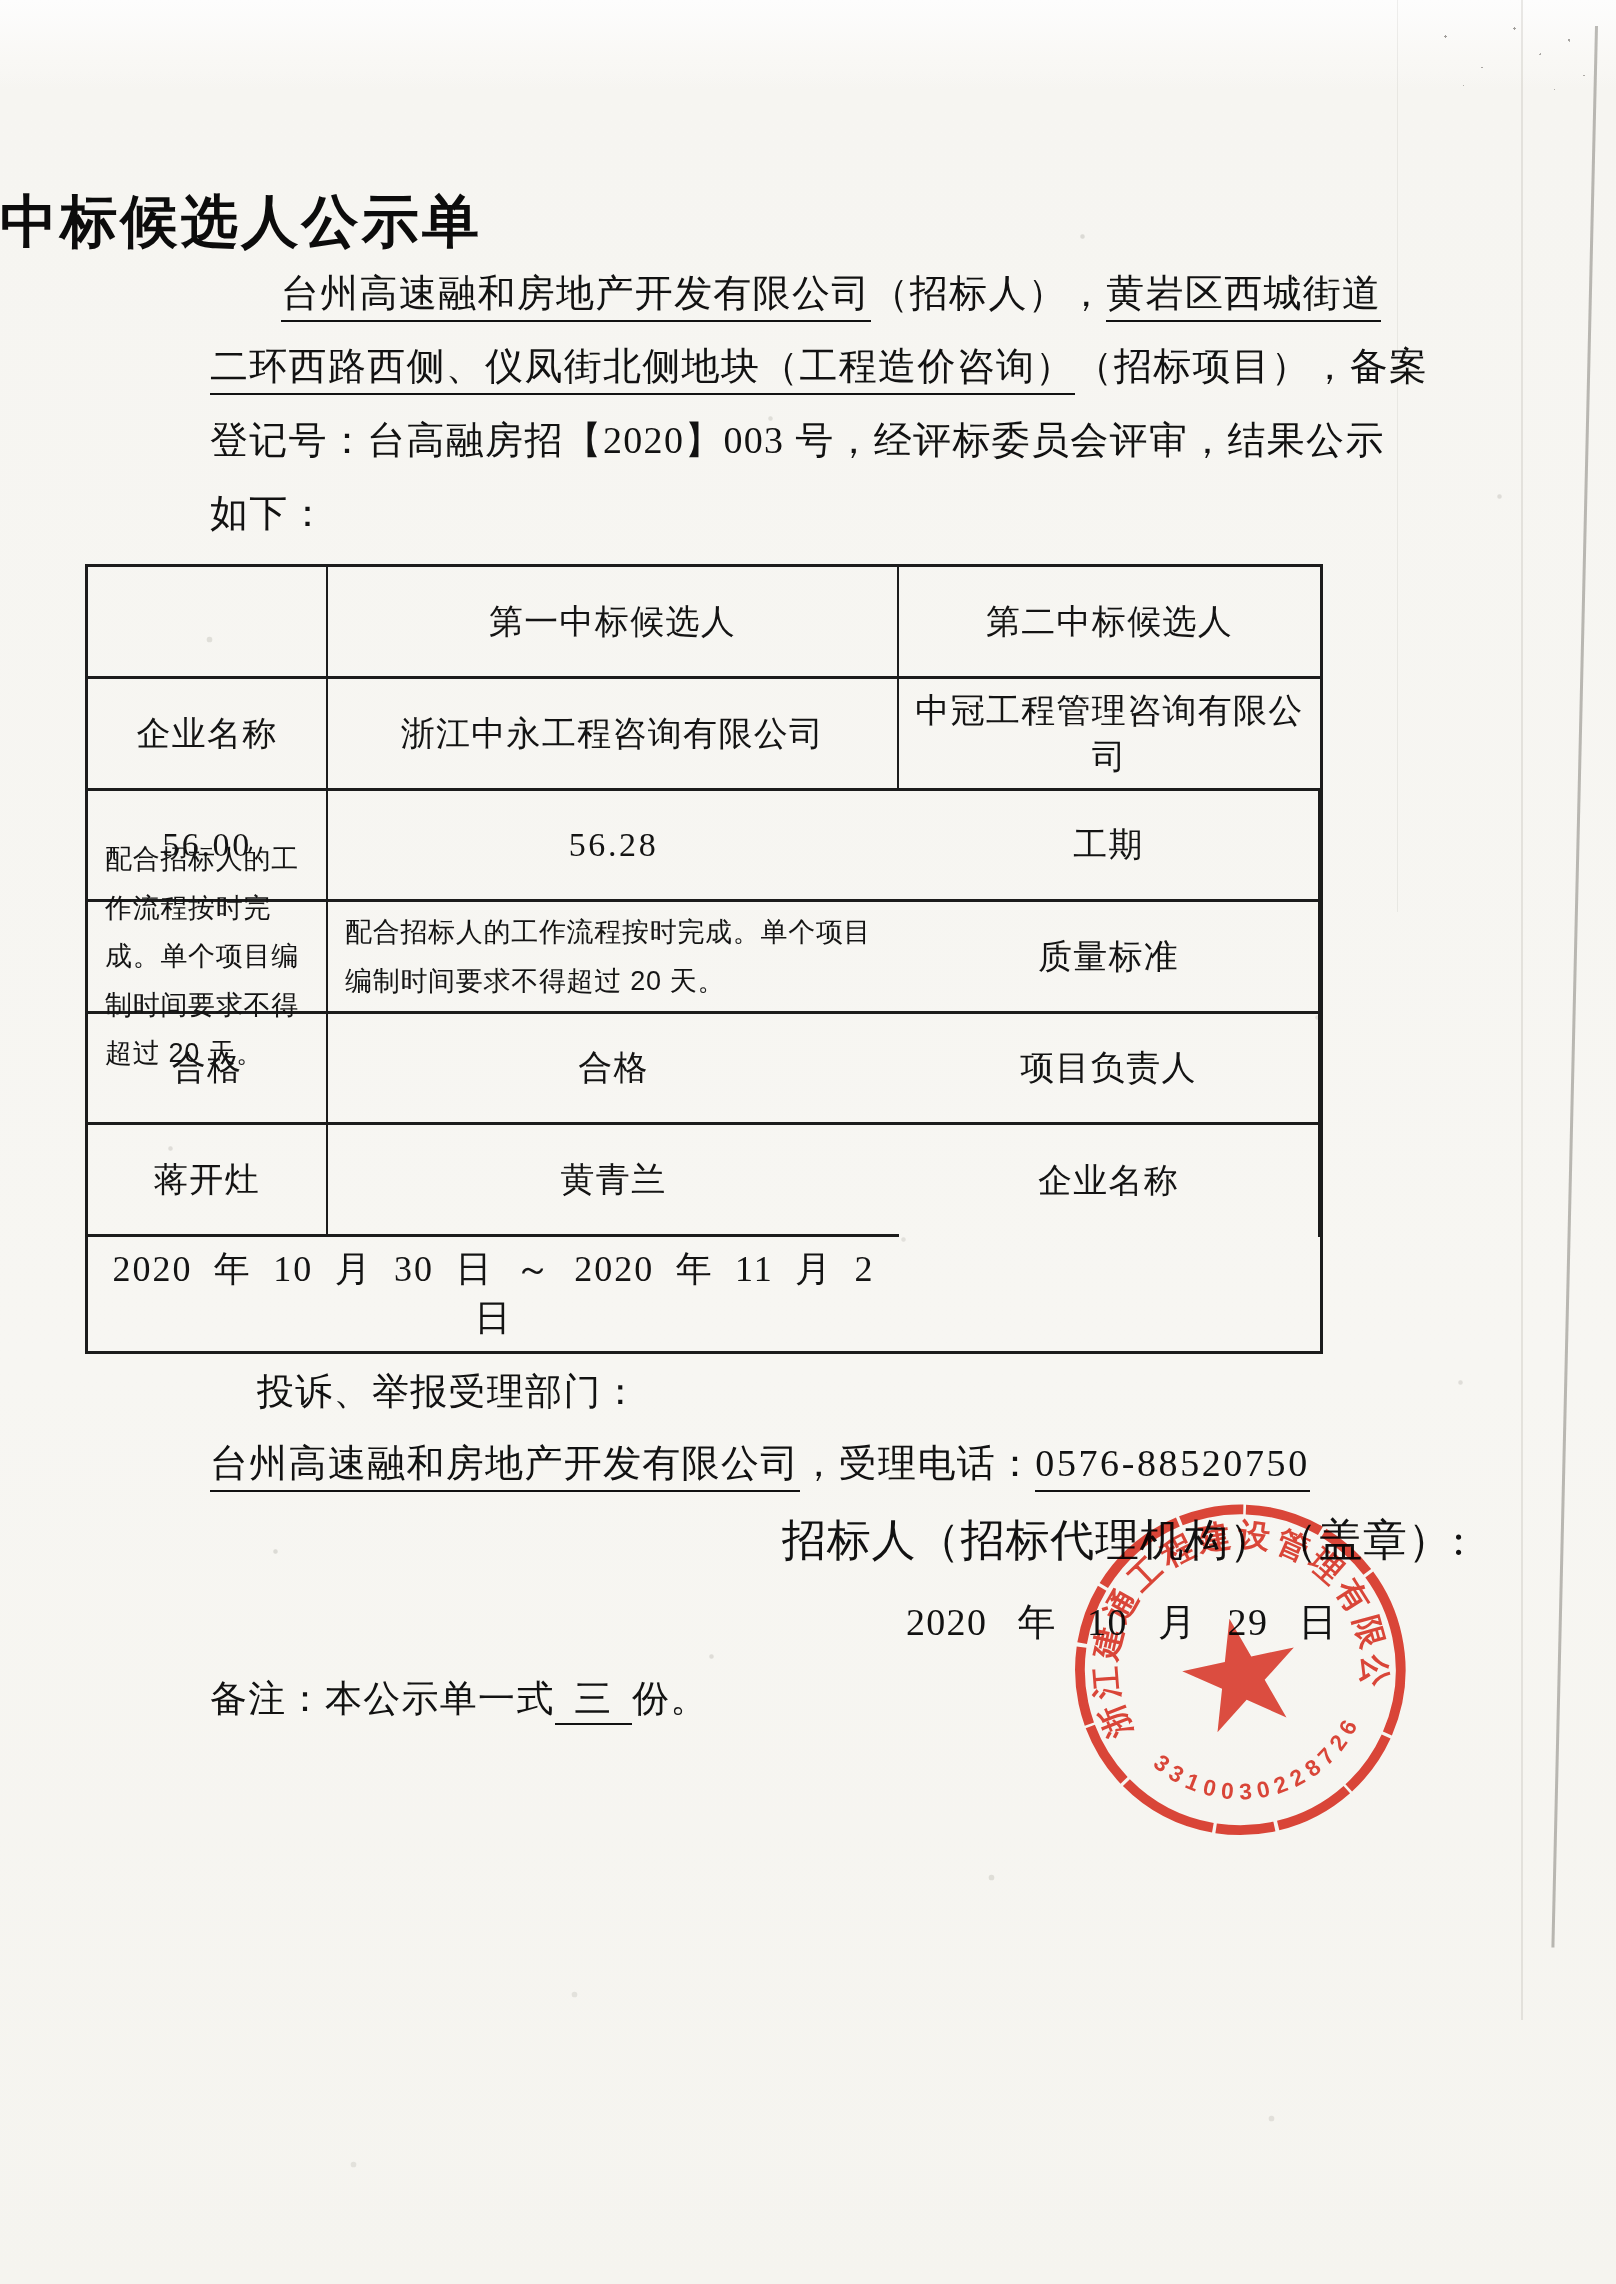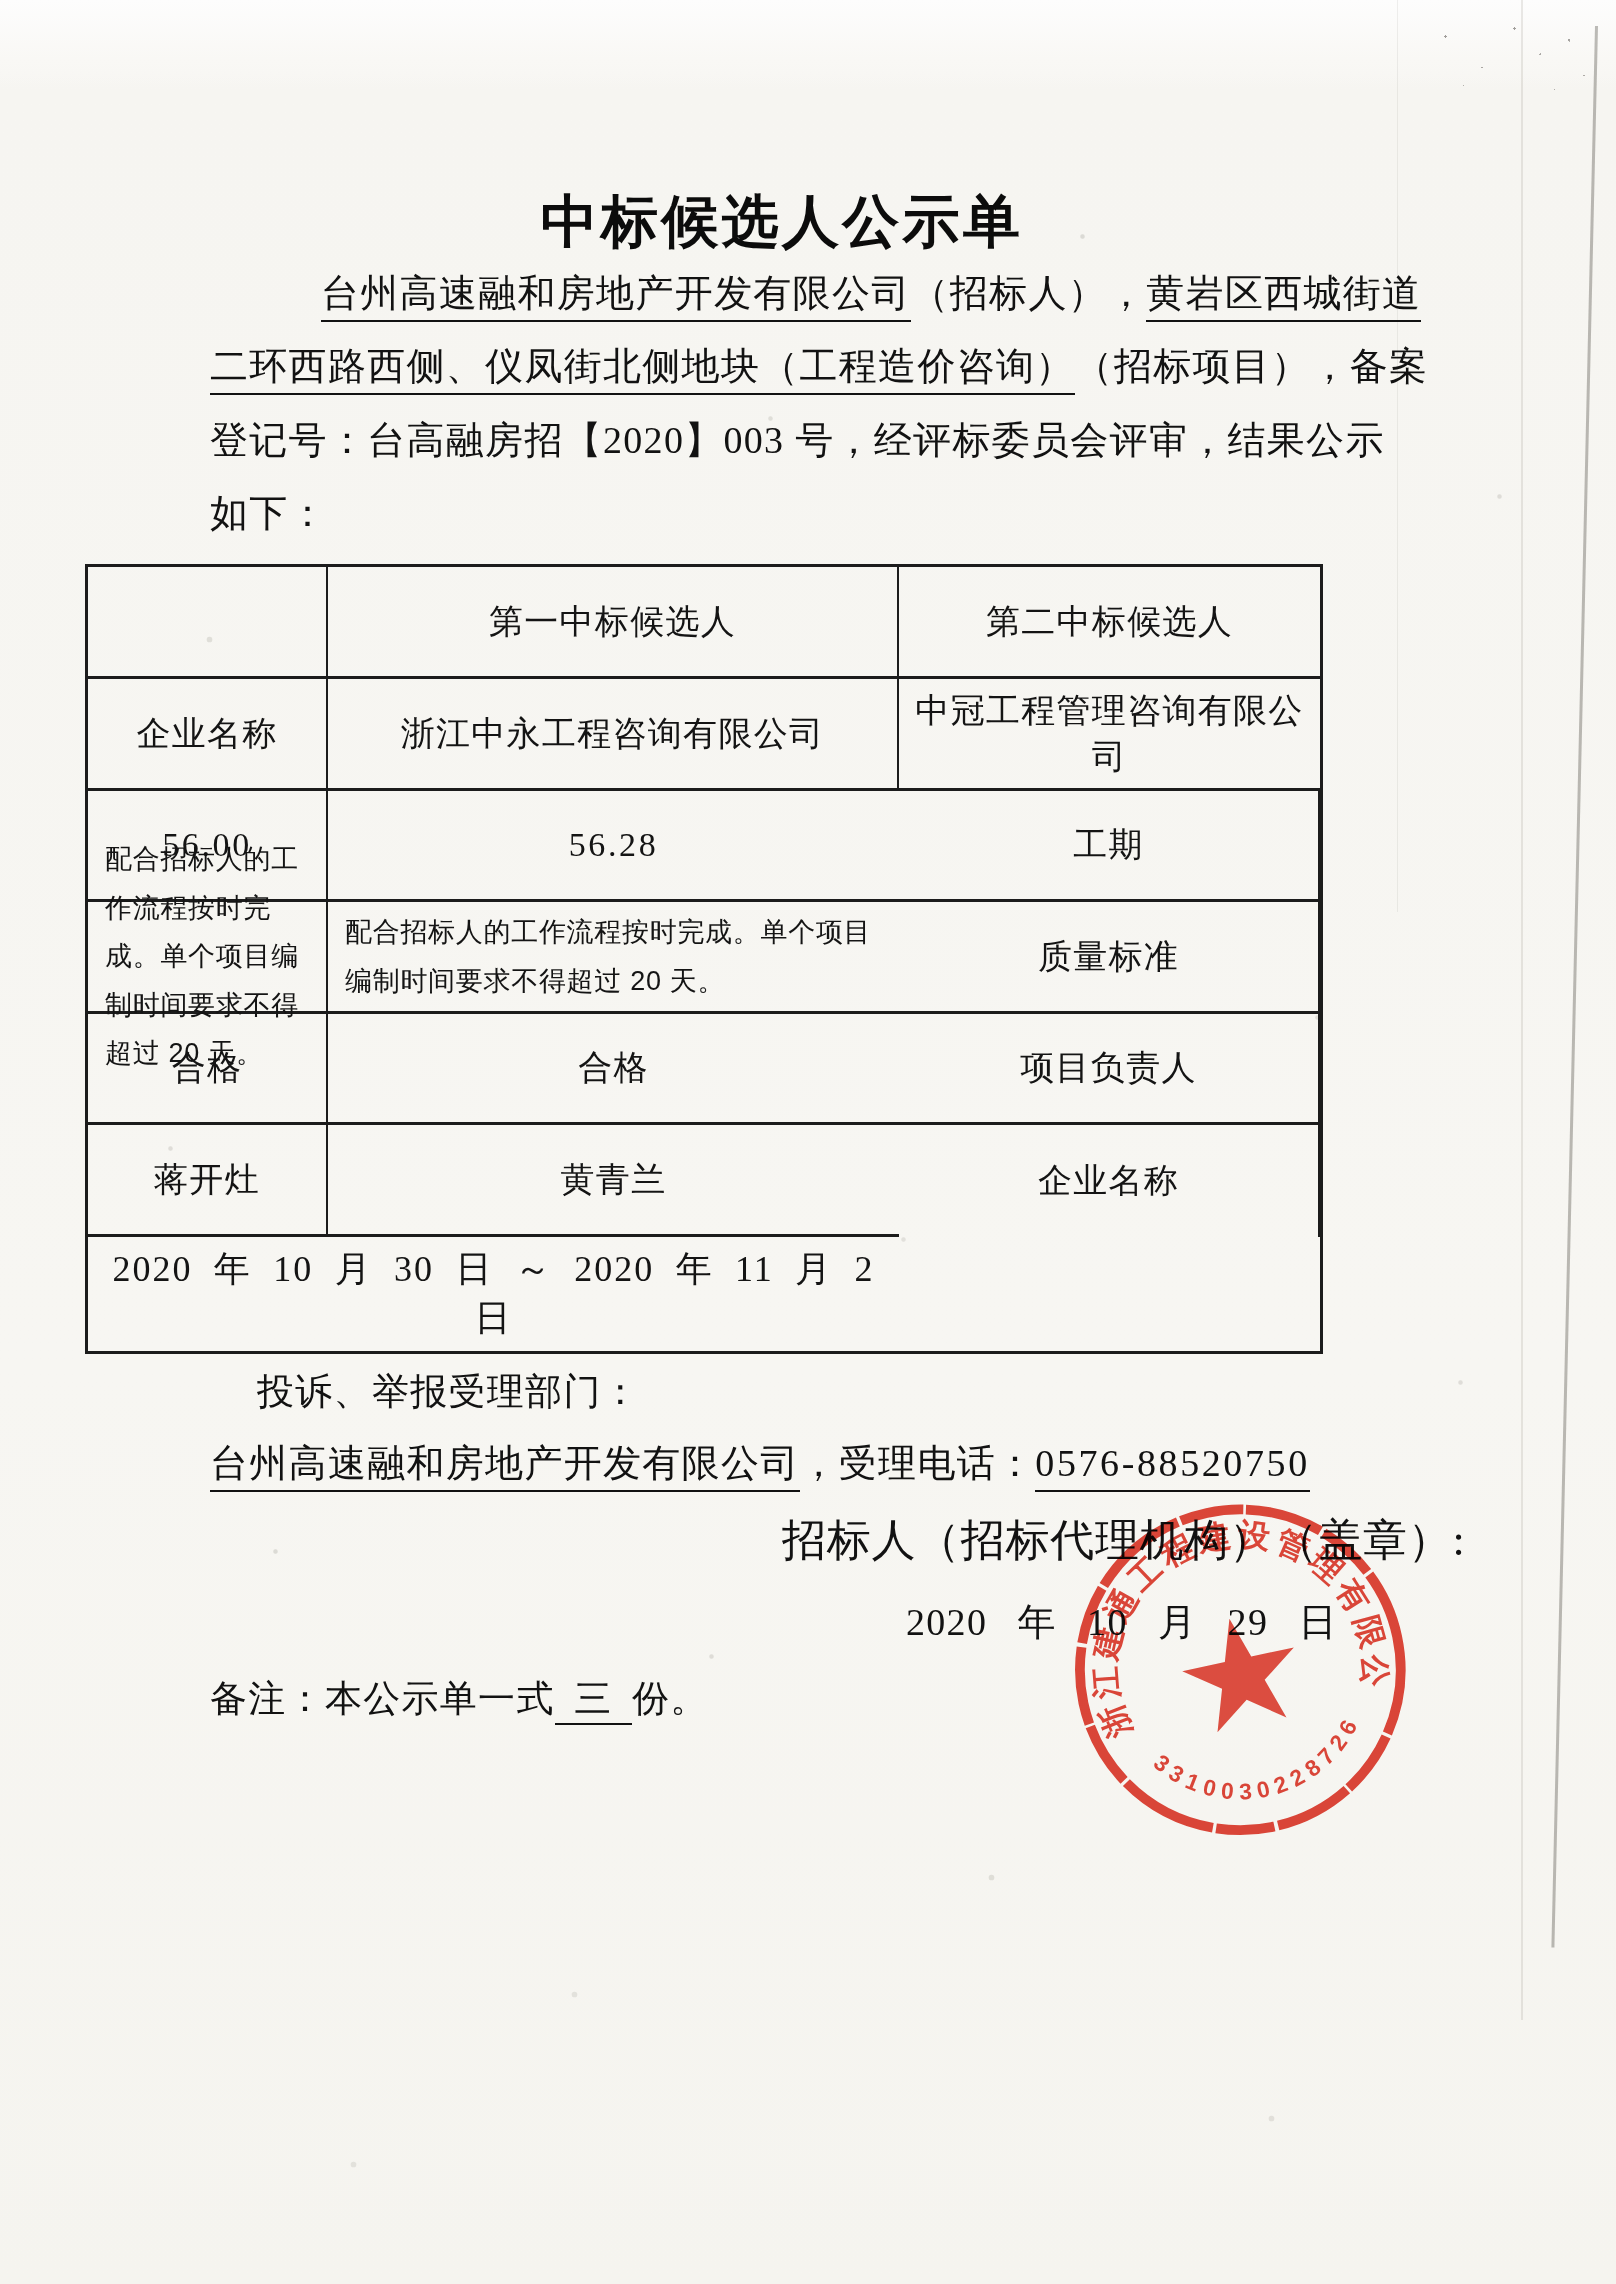--- a/index.html
+++ b/index.html
@@ -38,26 +38,26 @@
       radial-gradient(circle 2px at 52% 22%, rgba(50,45,40,.45) 60%, transparent 62%),
       radial-gradient(circle 1.3px at 66% 48%, rgba(50,45,40,.38) 60%, transparent 62%),
       radial-gradient(circle 2px at 82% 34%, rgba(50,45,40,.42) 60%, transparent 62%),
       radial-gradient(circle 1.3px at 90% 70%, rgba(50,45,40,.38) 60%, transparent 62%),
       radial-gradient(circle 1.3px at 24% 80%, rgba(50,45,40,.34) 60%, transparent 62%),
       radial-gradient(circle 1.3px at 74% 84%, rgba(50,45,40,.36) 60%, transparent 62%);
   }
   
   .doc-title {
     position:absolute; top:184px; left:0; width:1564px;
-    text-align:center;
+    text-align:left;
     font-family:"Liberation Sans", sans-serif;
     font-weight:900; font-size:57px; letter-spacing:3.3px; color:#0c0c0c;
   }
   .intro-line { position:absolute; font-size:38px; letter-spacing:1.3px; white-space:nowrap; color:#121212; }
-  .il1 { top:268px; left:281px;margin-left:40px; }
+  .il1 { top:268px; left:281px; }
   .il2 { top:341px; left:210px; }
   .il3 { top:415px; left:210px; }
   .il4 { top:488px; left:210px; }
   .u { border-bottom:2.6px solid #121212; padding-bottom:5.9px; }
   
   .notice-table {
     position:absolute; left:85px; top:564px; width:1238px; height:790px;
     border:3.9px solid #1c1c1c;
     display:grid;
     grid-template-columns:240px 571px auto;

